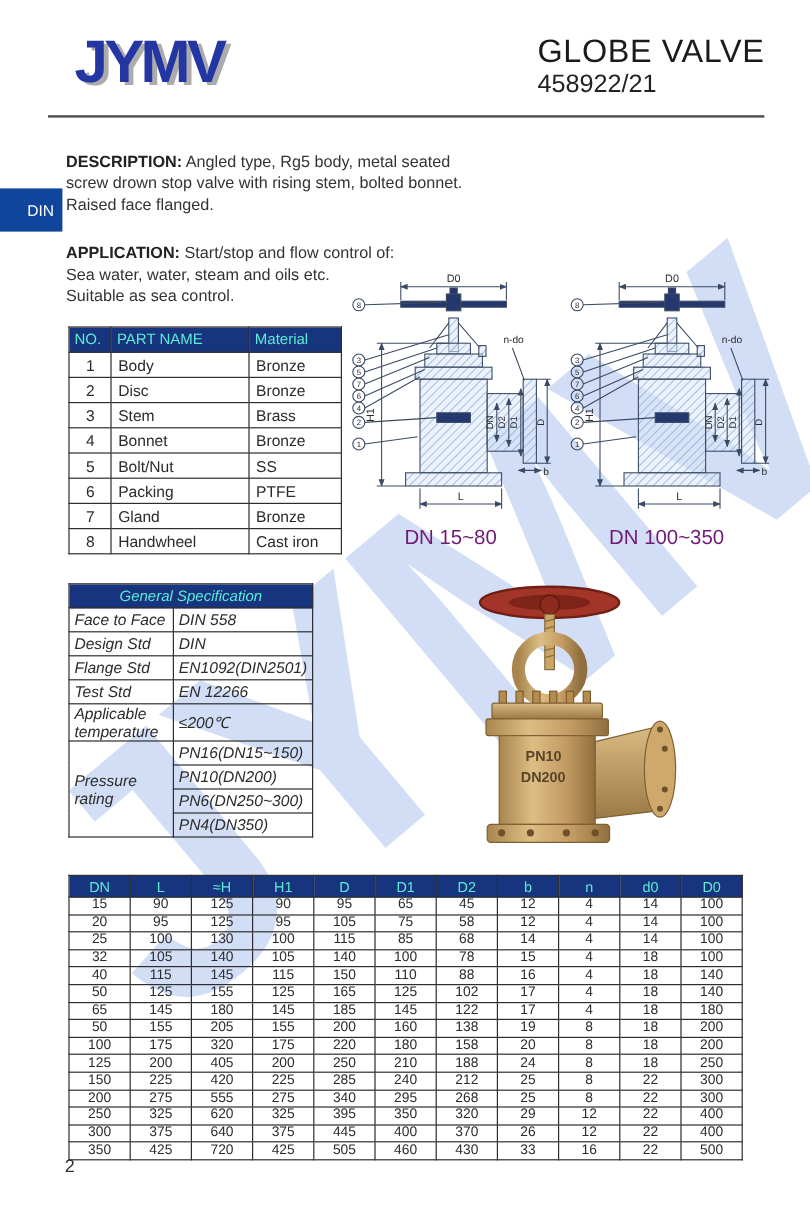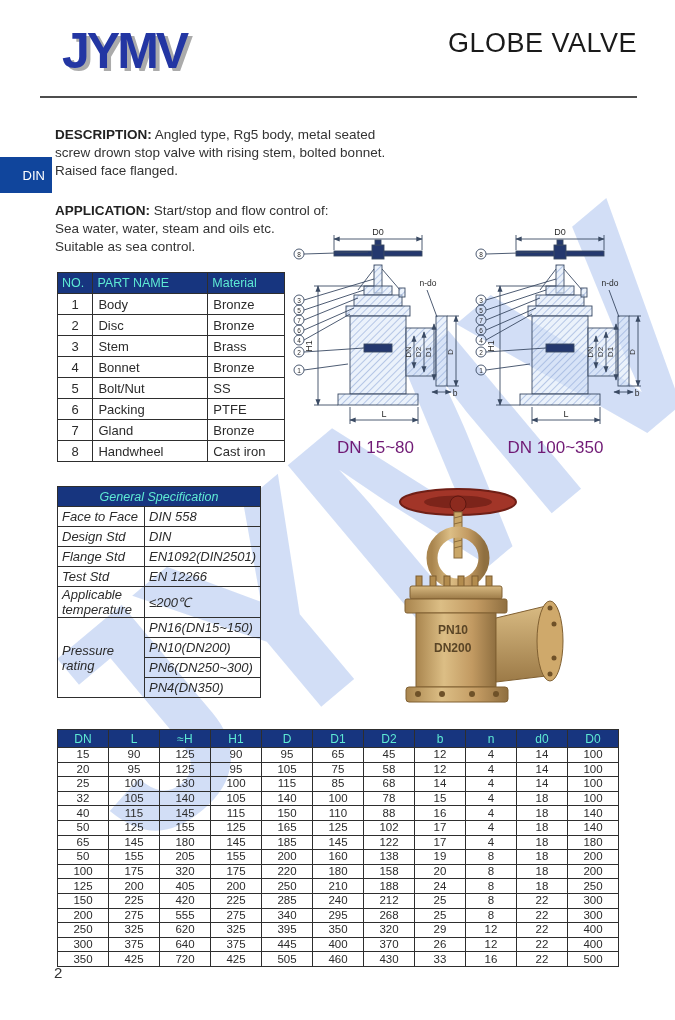--- a/index.html
+++ b/index.html
@@ -74,20 +74,21 @@
 </head>
 <body>
 
 <div id="page">
 
   <div id="watermark">JYMV</div>
 
   <div id="logo" class="layer">JYMV</div>
   <div id="title-block" class="layer">
     <div id="doc-title">GLOBE VALVE</div>
+    <div id="doc-number">458922/21</div>
   </div>
   <div id="header-rule" class="layer"></div>
 
   <div id="din-tab" class="layer">DIN</div>
 
   <div id="desc-block" class="textblock layer"><span class="tb-head">DESCRIPTION:</span><span> Angled type, Rg5 body, metal seated screw drown stop valve with rising stem, bolted bonnet. Raised face flanged.</span></div>
 
   <div id="app-block" class="textblock layer">
     <div><span class="tb-head">APPLICATION:</span><span> Start/stop and flow control of:</span></div>
     <div>Sea water, water, steam and oils etc.</div>

